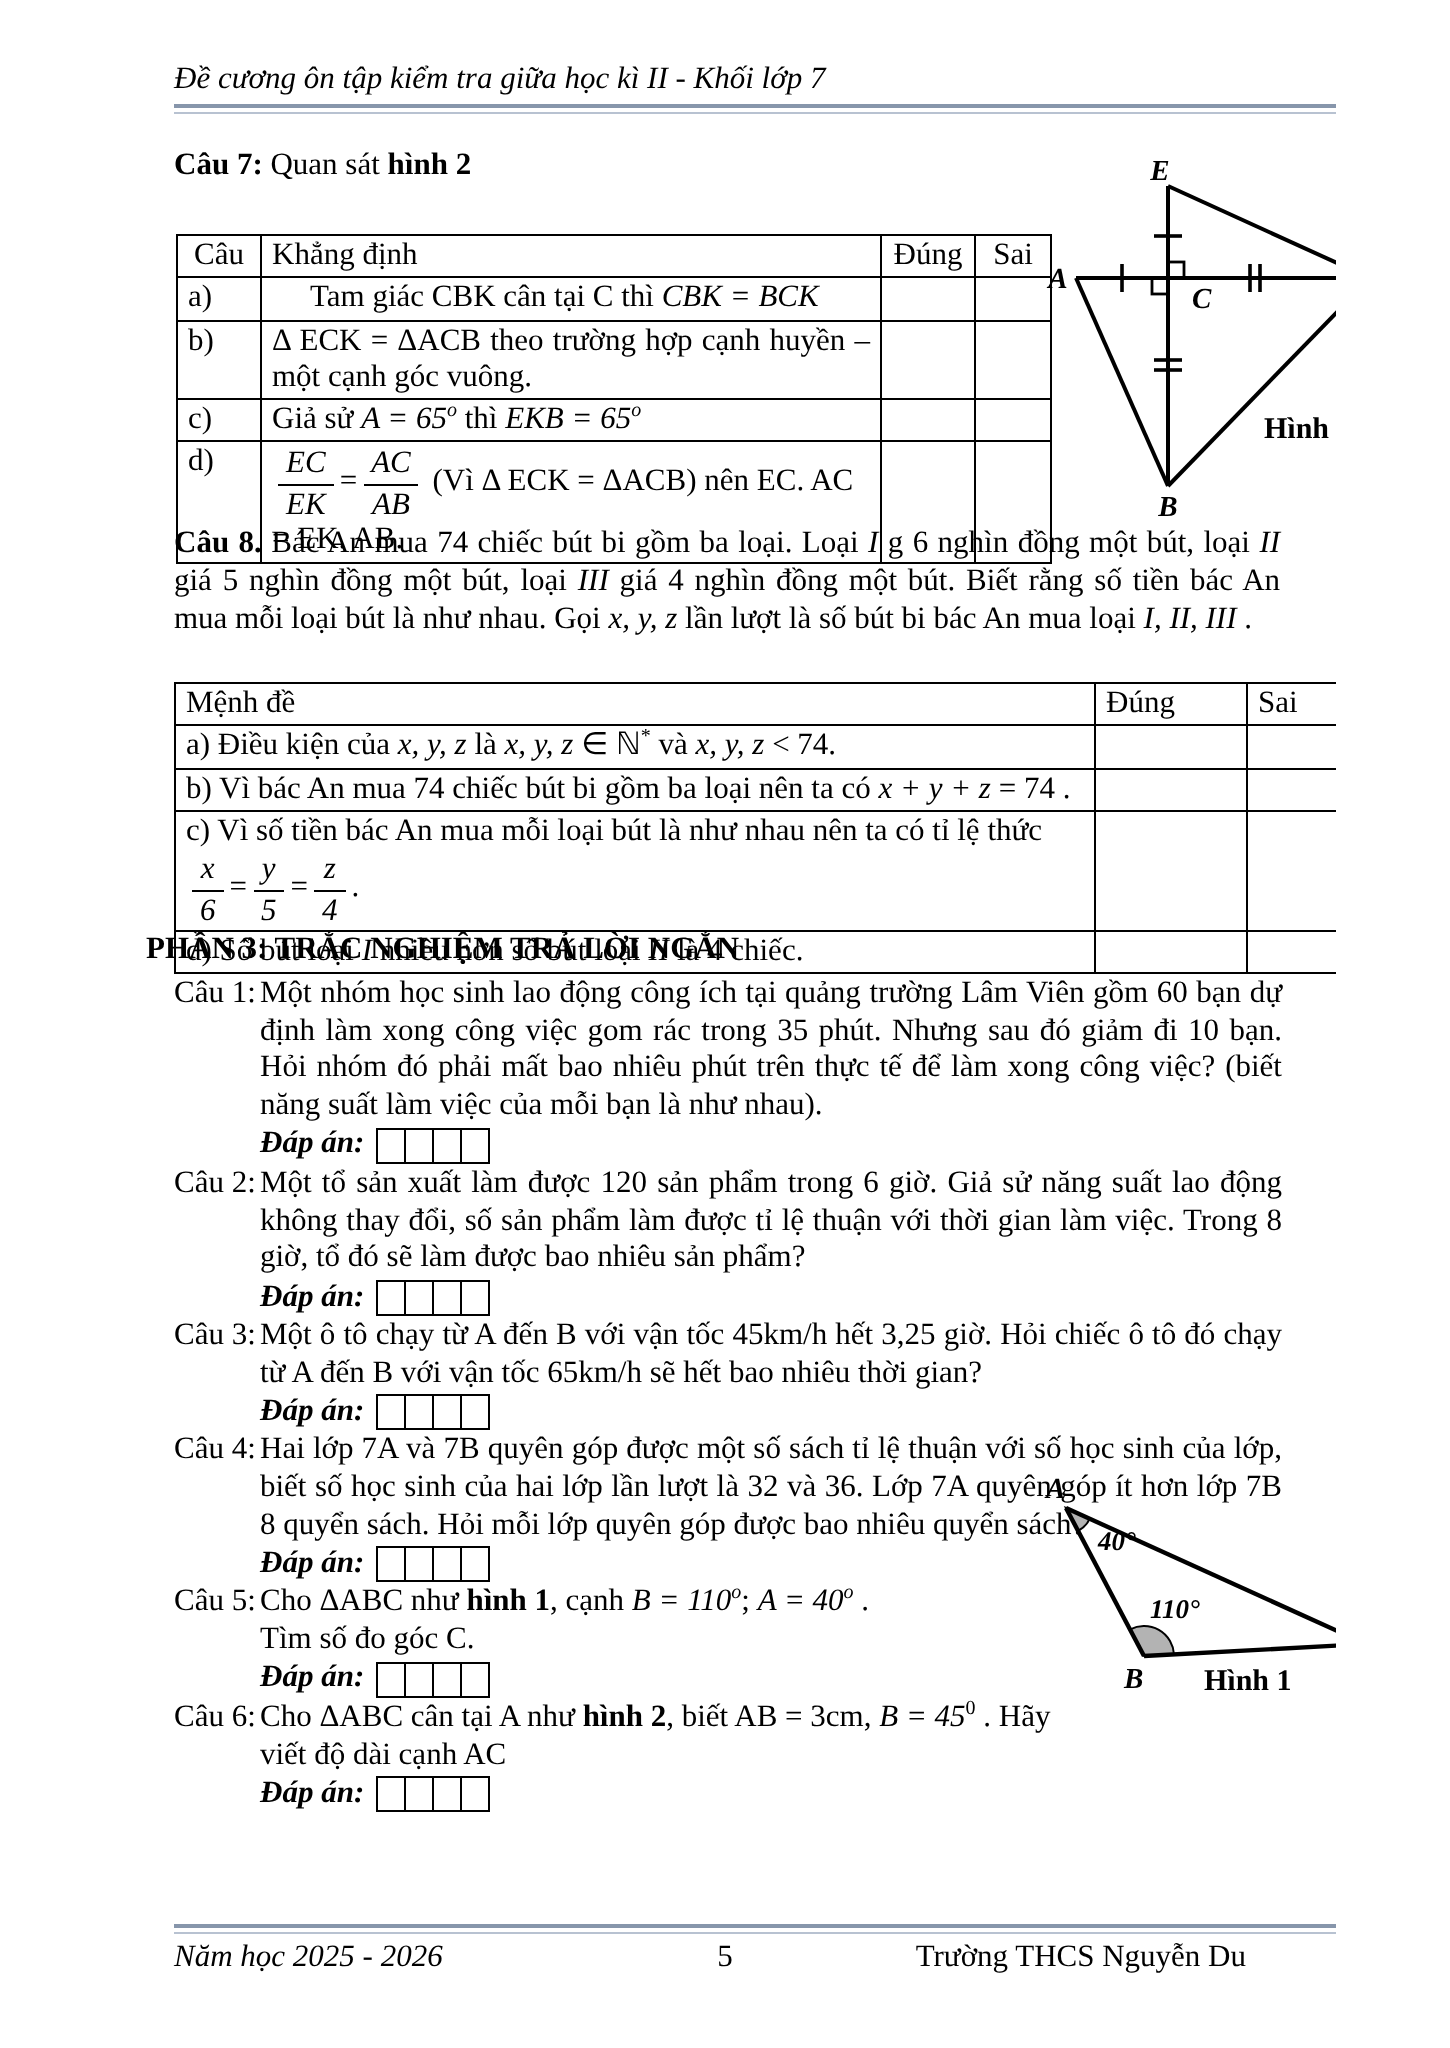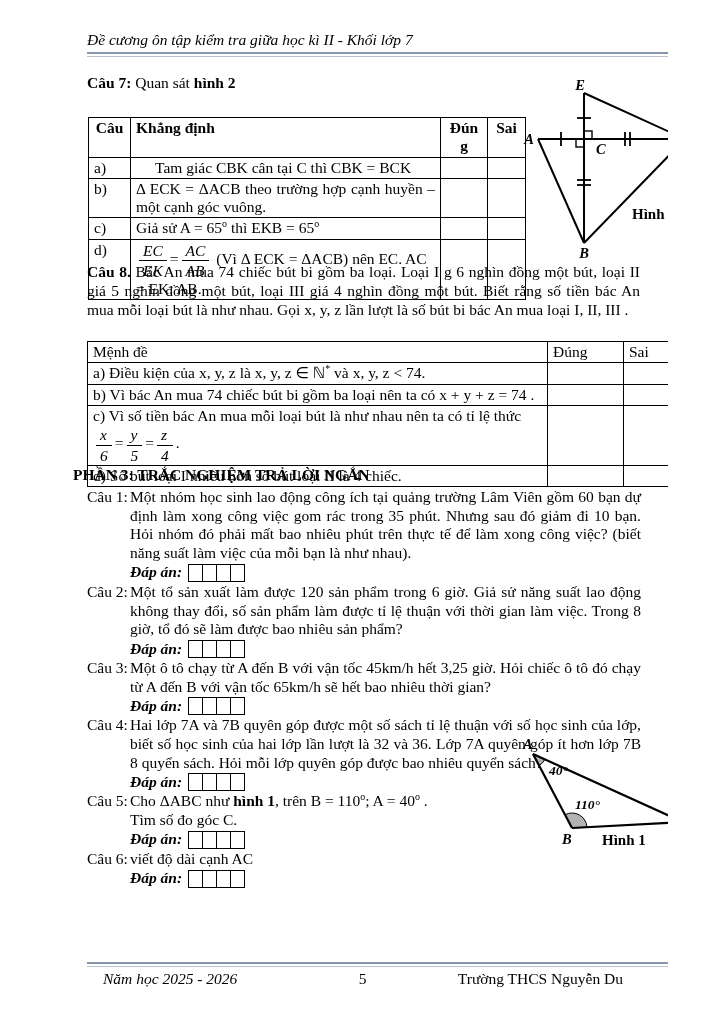--- a/index.html
+++ b/index.html
@@ -1,39 +1,39 @@
 <!DOCTYPE html>
 <html><head>
 <meta charset="utf-8">
 <style>
   html,body{margin:0;padding:0;background:#fff}
   .page{position:relative;width:668px;height:1024px;background:#ffffff;
         font-family:"Liberation Serif",serif;font-size:15.5px;color:#000;overflow:hidden}
   .abs{position:absolute}
-  .it{}
+  .it{font-style:italic}
   .bd{font-weight:bold}
   sup{font-size:10px;line-height:0}
   
   .rule{height:2px;border-top:2.5px solid #8796ab;border-bottom:1.5px solid #b8c2d1}
   .hdr-rule{left:87px;top:52px;width:593px}
   .ftr-rule{left:87px;top:962px;width:593px}
   .hdr-title{left:87px;top:31px;font-style:italic}
   
   table{border-collapse:collapse;table-layout:fixed}
   td,th{border:1.4px solid #000;padding:1px 5px;vertical-align:top;
         font-size:15.5px;line-height:1.18;text-align:left;word-wrap:break-word}
   .t1{left:88px;top:117px;width:437px}
   .t2{left:87px;top:341px;width:599px}
-  th{font-weight:bold}
+  th{font-weight:normal}
   .t2 th{font-weight:normal}
   .thc{text-align:center}
   .indent20{padding-left:24px}
   .jus{text-align:justify}
   
-  .frac{display:inline-block;vertical-align:middle;text-align:left;
+  .frac{display:inline-block;vertical-align:middle;text-align:center;
         font-style:italic;line-height:1;margin:1px 3px}
   .frac .fn{display:block;border-bottom:1.3px solid #000;padding:1px 4px 2px}
   .frac .fd{display:block;padding:2px 4px 0}
   
   .q7line{left:87px;top:74px}
   .q8p{left:87px;top:262px;width:553px;text-align:justify;line-height:19px}
   .part3{left:73px;top:466px;font-weight:bold}
   .qs{left:87px;top:488px;width:554px}
   .q{position:relative;padding-left:43px;line-height:18.7px}
   .q.jus{text-align:justify}
@@ -44,21 +44,21 @@
   .ansbox span{display:block;width:13px;height:100%;border-right:1.5px solid #000}
   .ansbox span:last-child{border-right:none}
   .ind17{margin-left:0}
   
   .fig{position:absolute}
   svg text{font-family:"Liberation Serif",serif}
   .vlab{font-style:italic;font-weight:bold;font-size:14.5px}
   .cap{font-weight:bold;font-size:15px}
   .anglab{font-style:italic;font-weight:bold;font-size:13.5px}
   
-  .f-left{left:103px;top:970px;font-style:italic}
+  .f-left{left:87px;top:970px;font-style:italic}
   .f-page{left:0;top:970px;width:725px;text-align:center}
   .f-right{right:45px;top:970px;}
 </style>
 </head>
 <body>
 
 <div class="page">
 
   <div class="abs hdr-title">Đề cương ôn tập kiểm tra giữa học kì II - Khối lớp 7</div>
   <div class="abs rule hdr-rule"></div>
@@ -226,35 +226,36 @@
             <span></span>
             <span></span>
             <span></span>
             <span></span>
           </span>
         </div>
     </div>
 
     <div class="q">
       <span class="ql">Câu 5:</span>
-      <div><span>Cho ΔABC như </span><span class="bd">hình 1</span><span>, trên </span><span class="it">B</span><span class="it"> = 110</span><sup class="it">o</sup><span>; </span><span class="it">A</span><span class="it"> = 40</span><sup class="it">o</sup><span> .</span></div>
+      <div><span>Cho ΔABC như </span><span class="bd">hình 1</span><span>, cạnh </span><span class="it">B</span><span class="it"> = 110</span><sup class="it">o</sup><span>; </span><span class="it">A</span><span class="it"> = 40</span><sup class="it">o</sup><span> .</span></div>
       <div class="ind17">Tìm số đo góc C.</div>
       <div class="ansline ind17">
           <span class="anslab">Đáp án:</span>
           <span class="ansbox">
             <span></span>
             <span></span>
             <span></span>
             <span></span>
           </span>
         </div>
     </div>
 
     <div class="q">
       <span class="ql">Câu 6:</span>
+      <div><span>Cho ΔABC cân tại A như </span><span class="bd">hình 2</span><span>, biết AB = 3cm, </span><span class="it">B</span><span class="it"> = 45</span><sup>0</sup><span> . Hãy</span></div>
       <div class="ind17">viết độ dài cạnh AC</div>
       <div class="ansline ind17">
           <span class="anslab">Đáp án:</span>
           <span class="ansbox">
             <span></span>
             <span></span>
             <span></span>
             <span></span>
           </span>
         </div>

